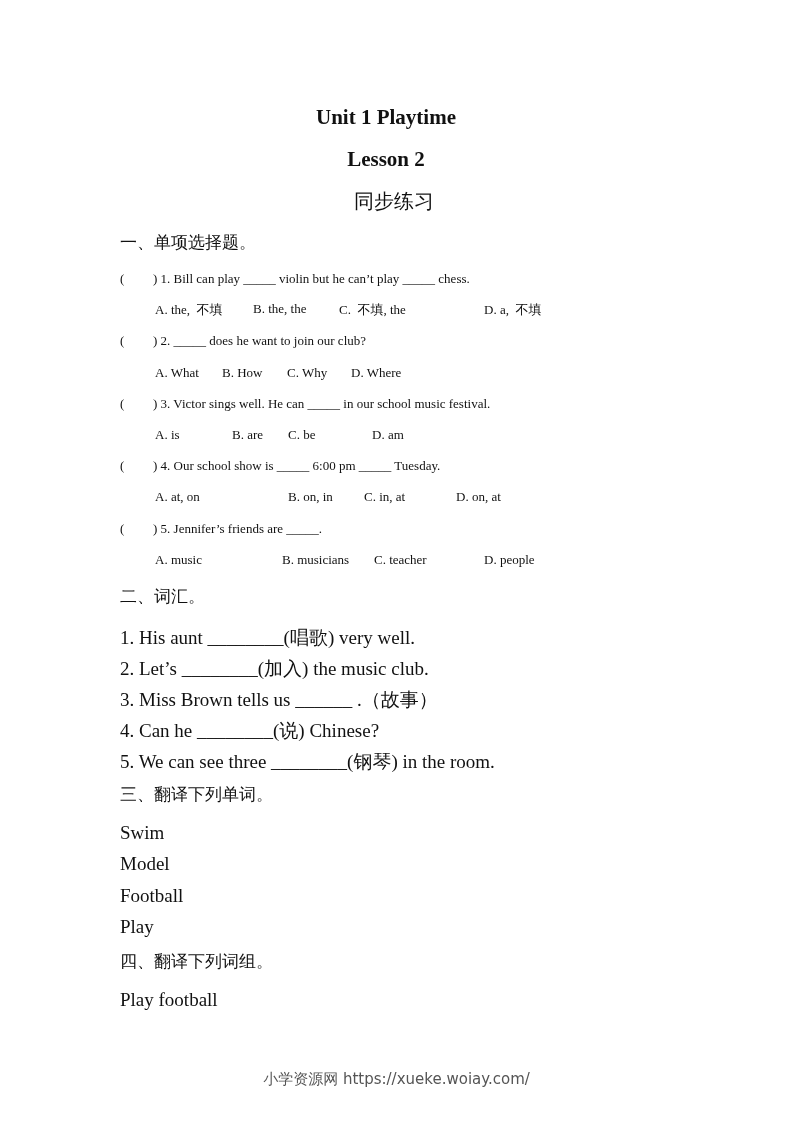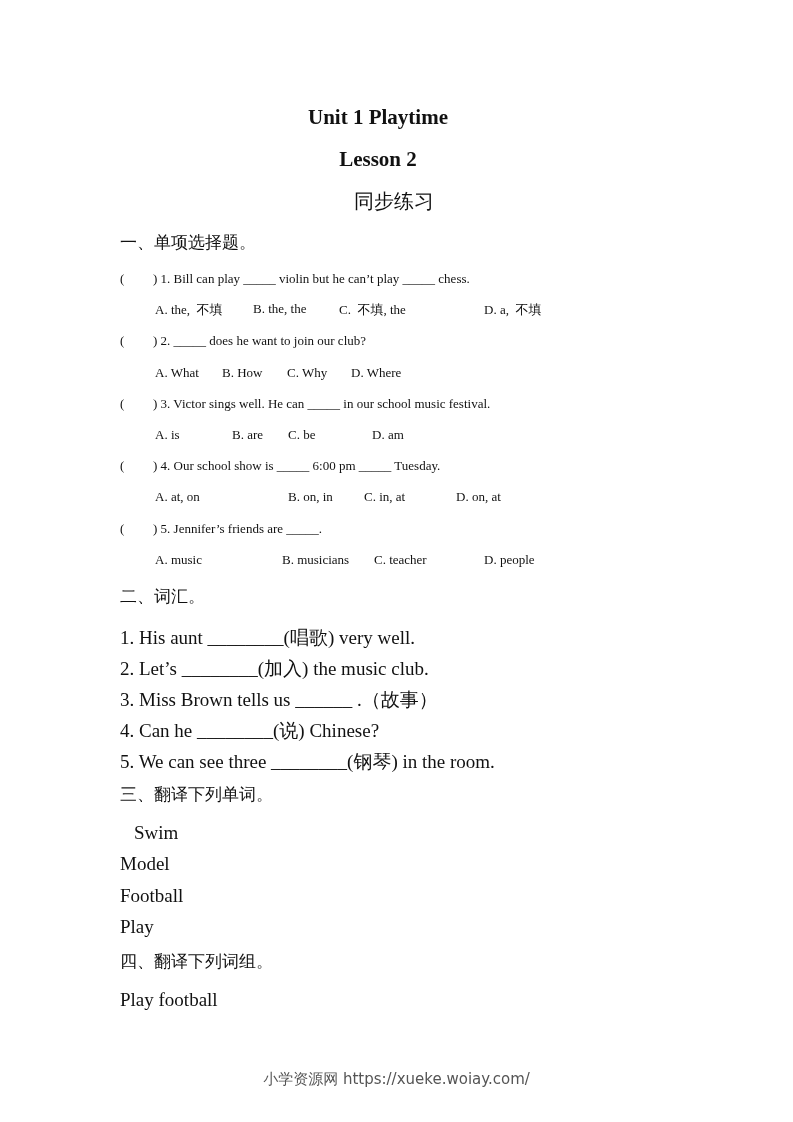--- a/index.html
+++ b/index.html
@@ -1,19 +1,19 @@
 <!DOCTYPE html>
 <html><head>
 <meta charset="utf-8">
 <style>
   html, body { margin: 0; padding: 0; background: #ffffff; }
   body { width: 793px; height: 1122px; position: relative; overflow: hidden;
          font-family: "Liberation Serif", "DejaVu Serif", serif; color: #111; }
   .abs { position: absolute; white-space: pre; }
-  .title { font-weight: bold; font-size: 21px; left: 8px; width: 740px; text-align: center; }
+  .title { font-weight: bold; font-size: 21px; left: 16px; width: 740px; text-align: center; }
   .subtitle-cn { font-size: 20px; left: 0; width: 788px; text-align: center;
                  font-family: "DejaVu Sans", sans-serif; font-weight: normal; }
   .section { font-size: 17px; font-family: "DejaVu Sans", sans-serif; left: 120px; color: #111; }
   .q { font-size: 13px; }
   .paren-l { left: 120px; }
   .stem { left: 153px; }
   .opt { font-size: 13px; }
   .line { font-size: 19px; left: 120px; }
   .footer { font-family: "DejaVu Sans", sans-serif; font-size: 15px; color: #555;
             left: 0; width: 793px; text-align: center; }
@@ -73,21 +73,21 @@
 </div>
 
 <div class="abs section" style="top:585px;">二、词汇。</div>
 <div class="abs line" style="top:625px;">1. His aunt ________(唱歌) very well.</div>
 <div class="abs line" style="top:656px;">2. Let’s ________(加入) the music club.</div>
 <div class="abs line" style="top:687px;text-align:right;">3. Miss Brown tells us ______ .（故事）</div>
 <div class="abs line" style="top:718px;">4. Can he ________(说) Chinese?</div>
 <div class="abs line" style="top:749px;">5. We can see three ________(钢琴) in the room.</div>
 
 <div class="abs section" style="top:783px;">三、翻译下列单词。</div>
-<div class="abs line" style="top:822px;margin-left:14px;">Swim</div>
+<div class="abs line" style="top:822px;">Swim</div>
 <div class="abs line" style="top:853px;">Model</div>
 <div class="abs line" style="top:885px;">Football</div>
 <div class="abs line" style="top:916px;">Play</div>
 
 <div class="abs section" style="top:950px;">四、翻译下列词组。</div>
 <div class="abs line" style="top:989px;">Play football</div>
 
 <div class="abs footer" style="top:1070px;">小学资源网 https://xueke.woiay.com/</div>
 
 </body></html>

